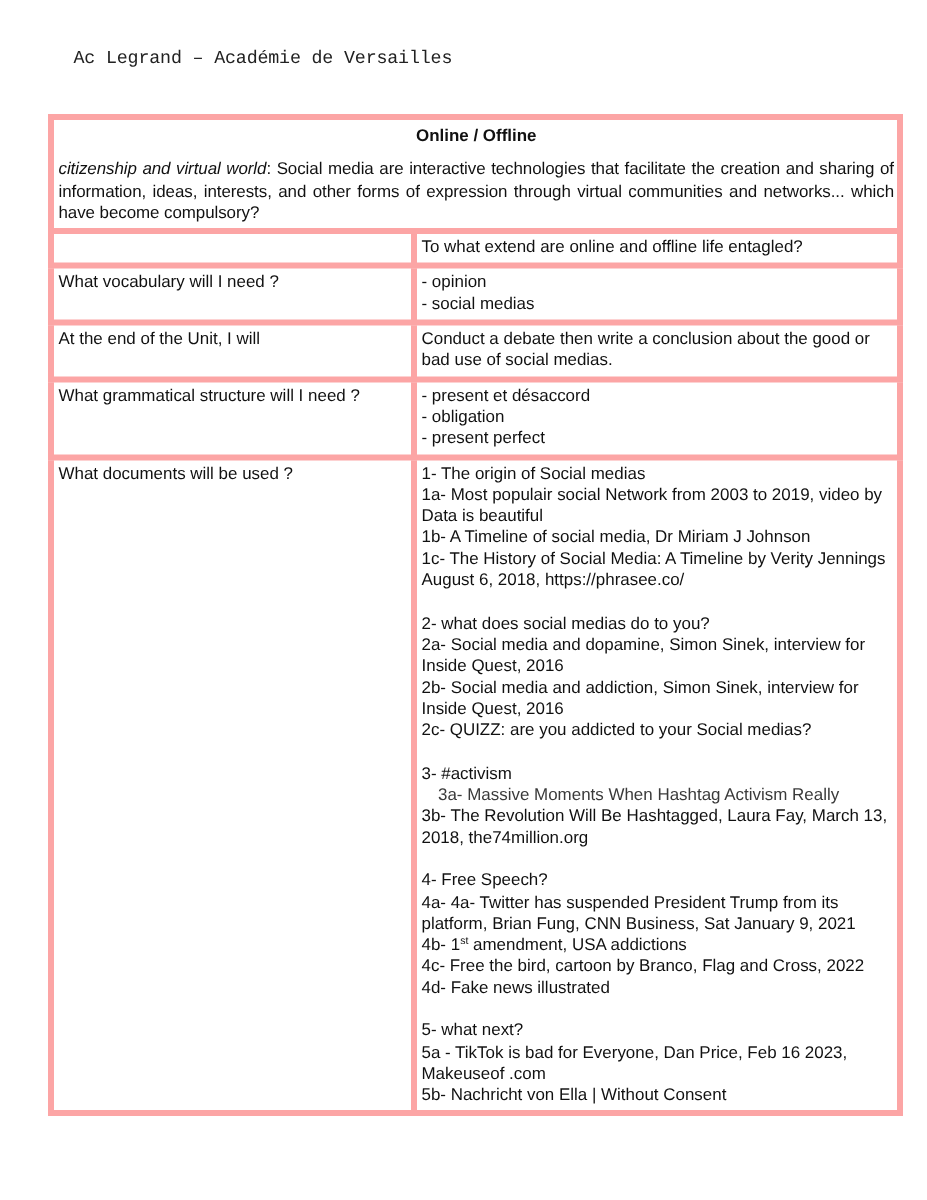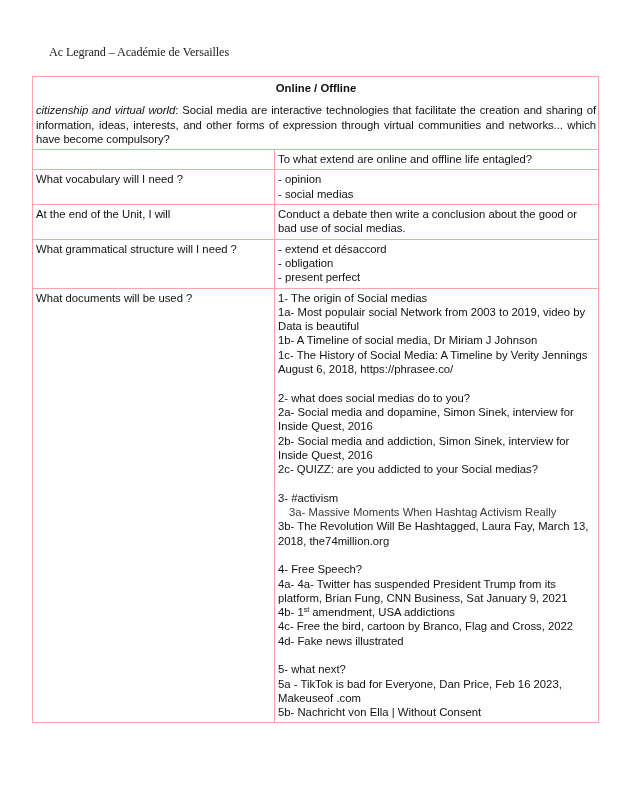--- a/index.html
+++ b/index.html
@@ -10,40 +10,40 @@
     body {
       width: 618px;
       height: 800px;
       position: relative;
       overflow: hidden;
       color: #111111;
     }
     .page-header {
       position: absolute;
       left: 49px;
-      top: 45px;
-      font-family: Liberation Serif, serif;
+      top: 32px;
+      font-family: Liberation Mono, monospace;
       font-size: 12.2px;
       color: #222;
       letter-spacing: -0.1px;
     }
     table.plan {
       position: absolute;
       left: 32px;
       top: 76px;
       width: 566px;
       border-collapse: collapse;
       border: 1.5px solid #222;
       font-family: "Liberation Sans", sans-serif;
       font-size: 11.3px;
       line-height: 14.3px;
       table-layout: fixed;
     }
     table.plan td {
-      border: 1px solid #fca5a5;
+      border: 4px solid #fca5a5;
       vertical-align: top;
       padding: 2px 2px 3px 3px;
     }
     table.plan col.c1 { width: 242px; }
     table.plan col.c2 { width: 324px; }
     .title-cell {
       text-align: center;
       font-weight: bold;
       padding-top: 4px !important;
       padding-bottom: 0 !important;
@@ -93,21 +93,21 @@
         <span class="line">- social medias</span>
       </td>
     </tr>
     <tr>
       <td>At the end of the Unit, I will</td>
       <td>Conduct a debate then write a conclusion about the good or bad use of social medias.</td>
     </tr>
     <tr>
       <td>What grammatical structure will I need ?</td>
       <td>
-        <span class="line">- extend et désaccord</span>
+        <span class="line">- present et désaccord</span>
         <span class="line">- obligation</span>
         <span class="line">- present perfect</span>
       </td>
     </tr>
     <tr>
       <td>What documents will be used ?</td>
       <td>
         <span class="line">1- The origin of Social medias</span>
         <span class="line">1a- Most populair social Network from 2003 to 2019, video by  Data is beautiful</span>
         <span class="line">1b- A Timeline of social media, Dr Miriam J Johnson</span>

